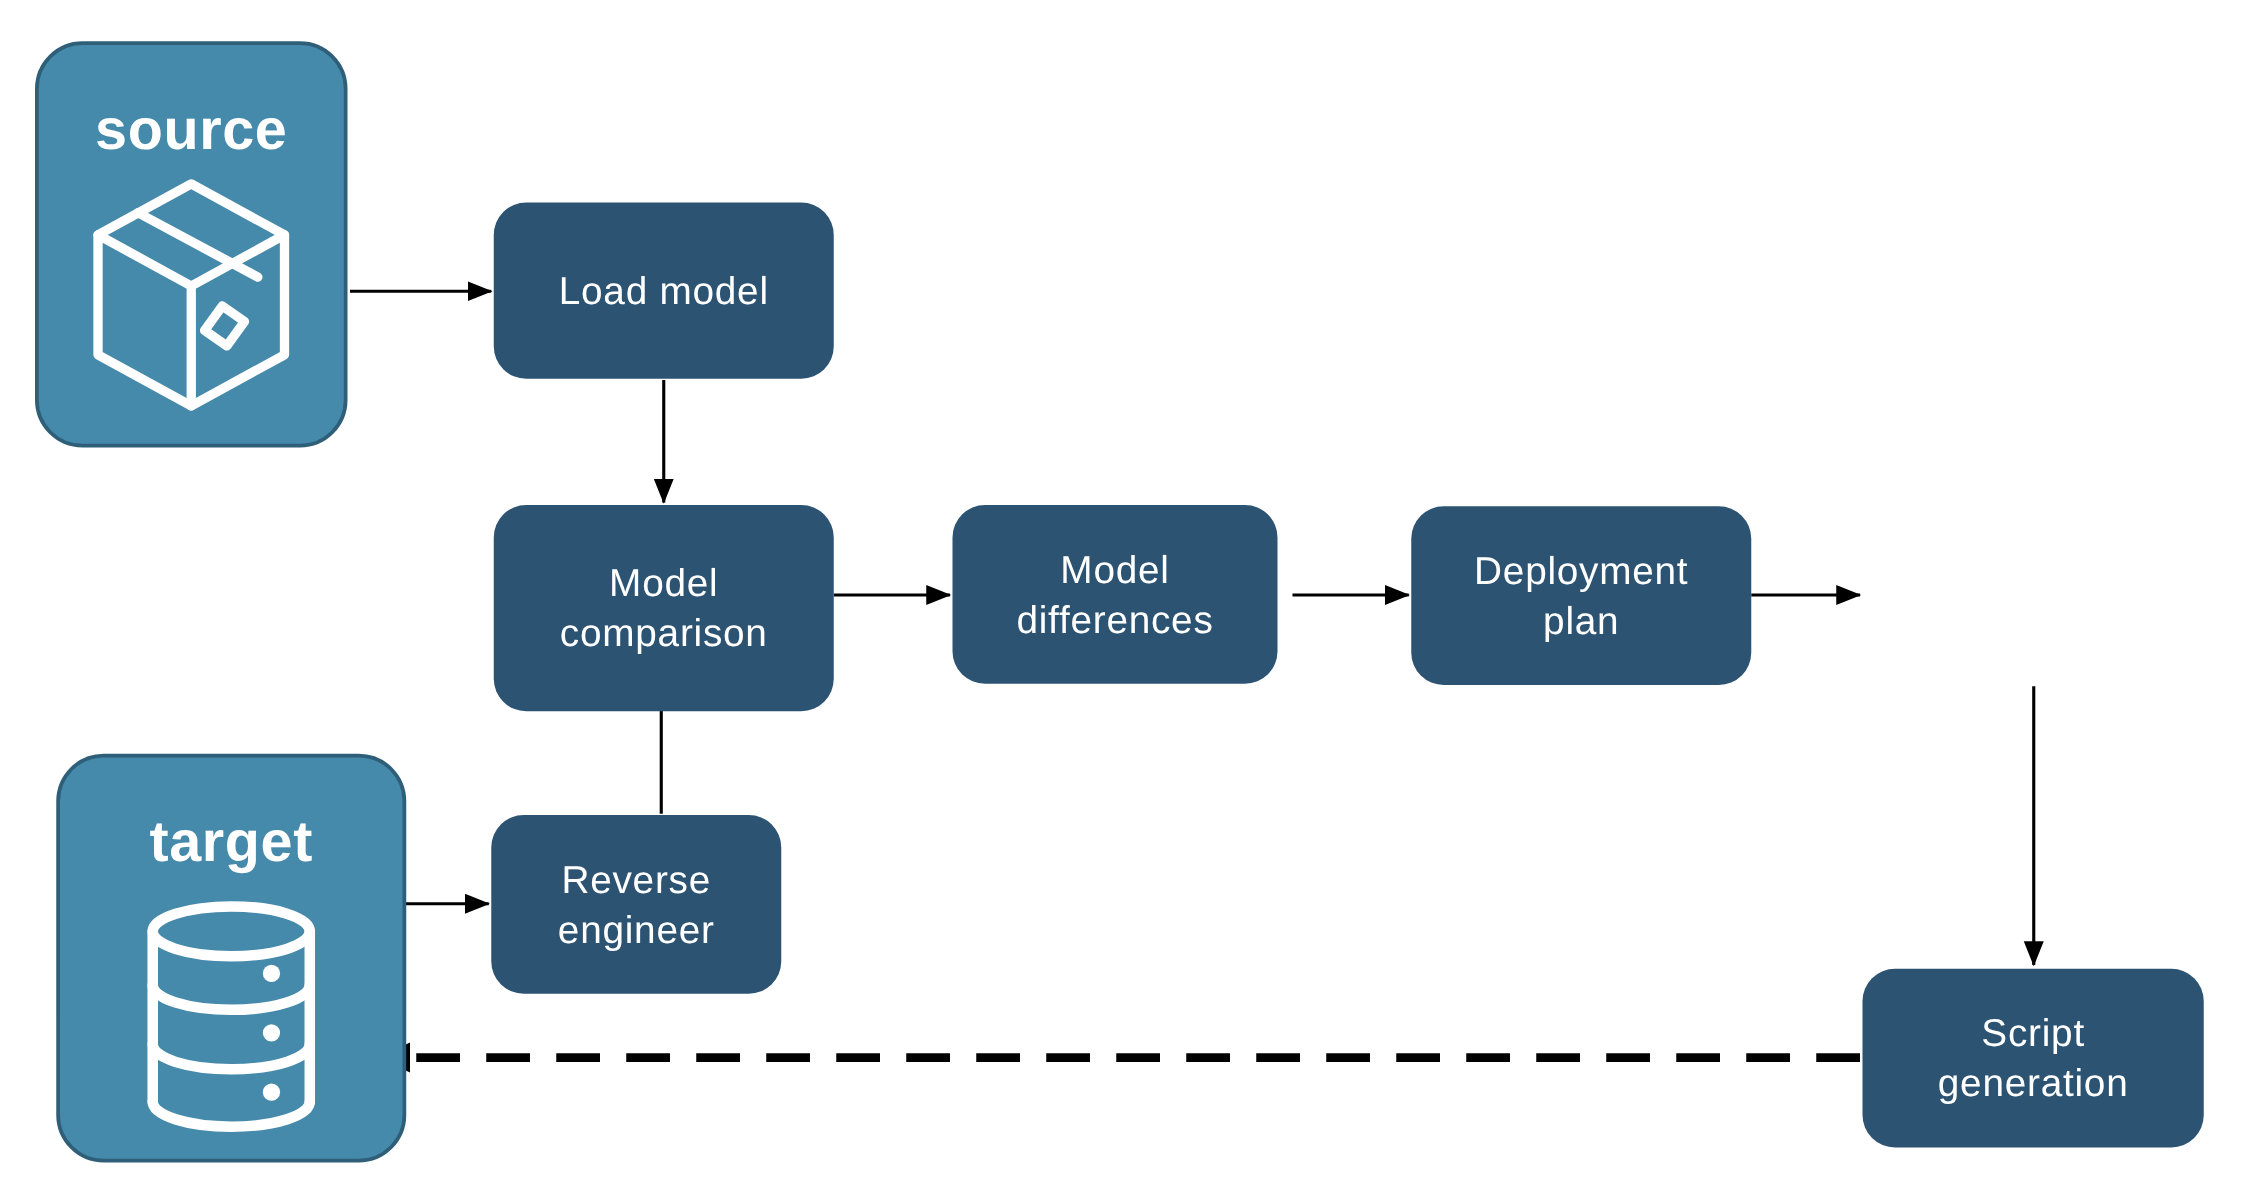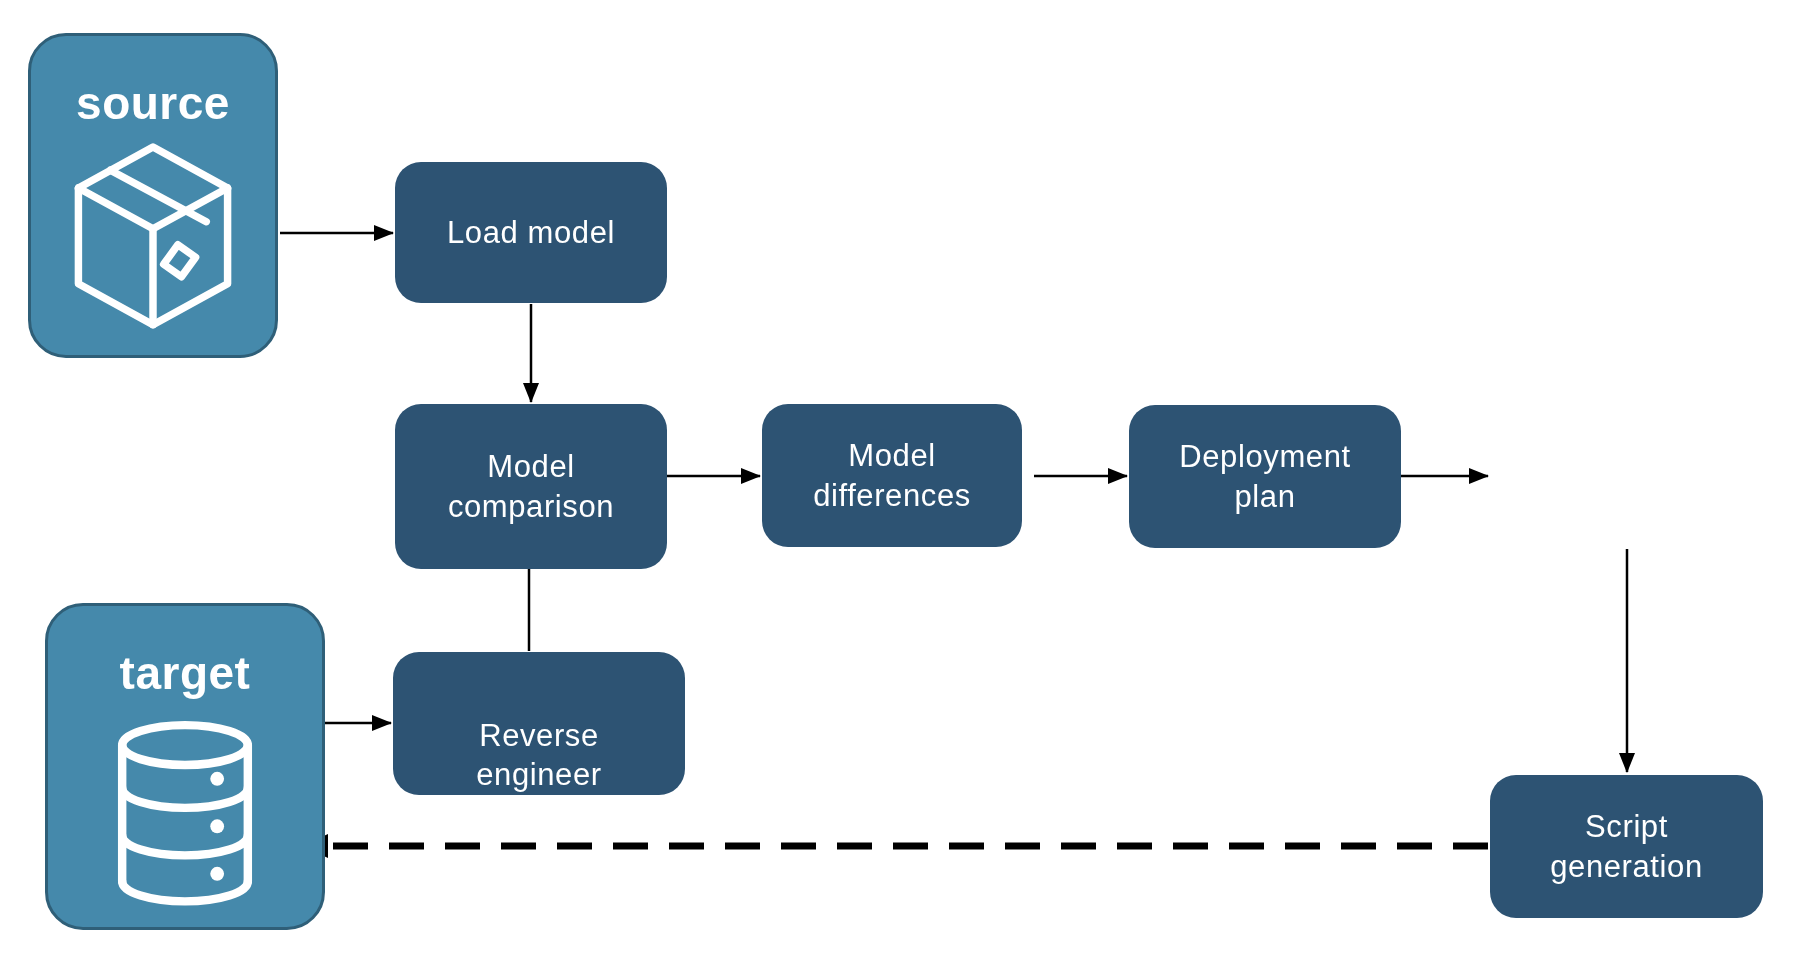--- a/index.html
+++ b/index.html
@@ -52,21 +52,21 @@
     font-size: 31px;
     letter-spacing: 0.6px;
     line-height: 1.28;
     padding: 0 32px;
   }
   #node-load-model        { left:  395px; top: 162px; width: 272px; height: 141px; }
   #node-model-comparison  { left:  395px; top: 404px; width: 272px; height: 165px; }
   #node-model-differences { left:  762px; top: 404px; width: 260px; height: 143px; }
   #node-deployment-plan   { left: 1129px; top: 405px; width: 272px; height: 143px; }
   #node-script-generation { left: 1490px; top: 406px; width: 273px; height: 143px; }
-  #node-reverse-engineer  { left:  393px; top: 652px; width: 292px; height: 143px; align-items: flex-end; }
+  #node-reverse-engineer  { left:  393px; top: 652px; width: 232px; height: 143px; }
   #node-script-execution  { left: 1490px; top: 775px; width: 273px; height: 143px; }
 
   .endpoint {
     position: absolute;
     background: var(--endpoint-fill);
     border: 3px solid var(--endpoint-border);
     border-radius: 38px;
     color: var(--text);
     display: flex;
     flex-direction: column;

